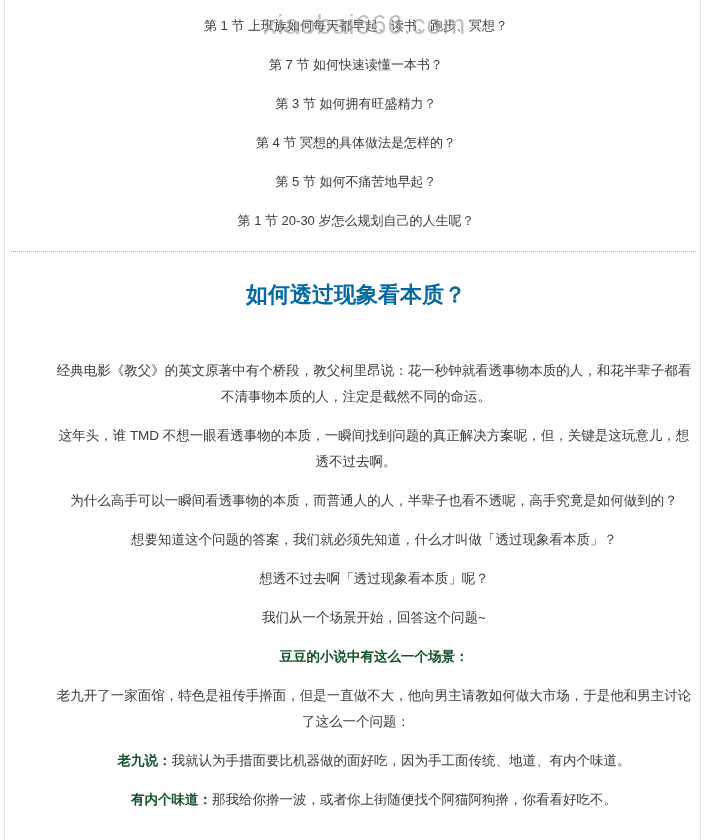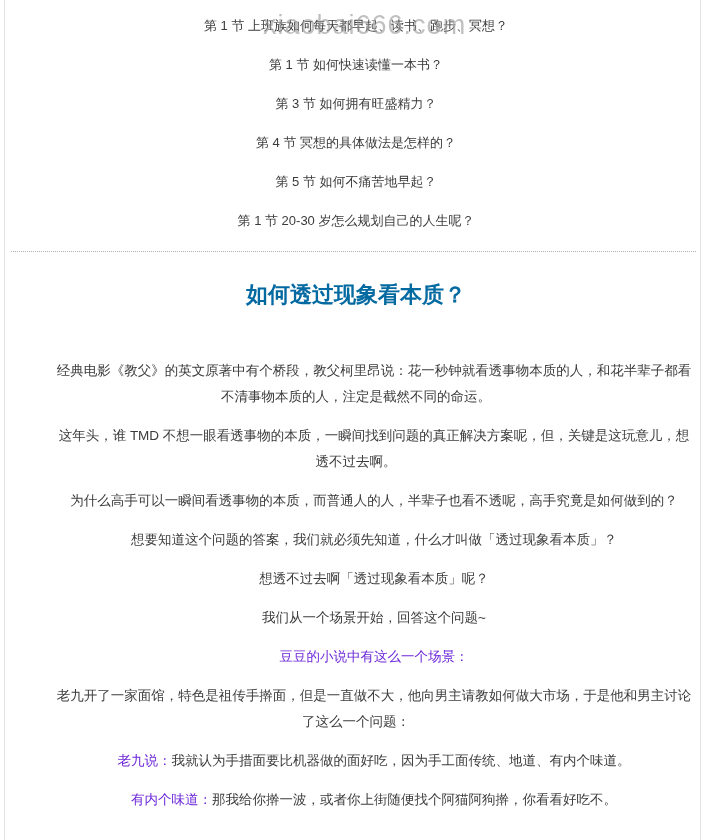--- a/index.html
+++ b/index.html
@@ -43,42 +43,42 @@
     color: #0369a1;
     margin: 28px 0 0 0;
   }
   .para {
     font-size: 13.5px;
     line-height: 26px;
     color: #3b3b3b;
     margin: 13px 0 0 0;
   }
   .para.first { margin-top: 48px; }
-  .para strong { font-weight: 400; color: #6d28d9; margin-left: 36px; }
+  .para strong { font-weight: 700; color: #14532d; margin-left: 36px; }
   .watermark {
     position: absolute;
     left: 258px;
     top: 10px;
     font-size: 27px;
     color: #9a9a9a;
     opacity: 0.62;
     letter-spacing: 1px;
     pointer-events: none;
     white-space: nowrap;
     font-family: "Liberation Sans", "DejaVu Sans", sans-serif;
   }
 </style>
 </head>
 <body>
 
 <div class="page">
 
   <div class="toc">
     <div class="toc-item">第 1 节 上班族如何每天都早起、读书、跑步、冥想？</div>
-    <div class="toc-item">第 1 节 如何快速读懂一本书？</div>
+    <div class="toc-item">第 7 节 如何快速读懂一本书？</div>
     <div class="toc-item">第 3 节 如何拥有旺盛精力？</div>
     <div class="toc-item">第 4 节 冥想的具体做法是怎样的？</div>
     <div class="toc-item">第 5 节 如何不痛苦地早起？</div>
     <div class="toc-item">第 1 节 20-30 岁怎么规划自己的人生呢？</div>
   </div>
 
   <hr class="dotted-divider">
 
   <h1 class="article-title">如何透过现象看本质？</h1>
 

